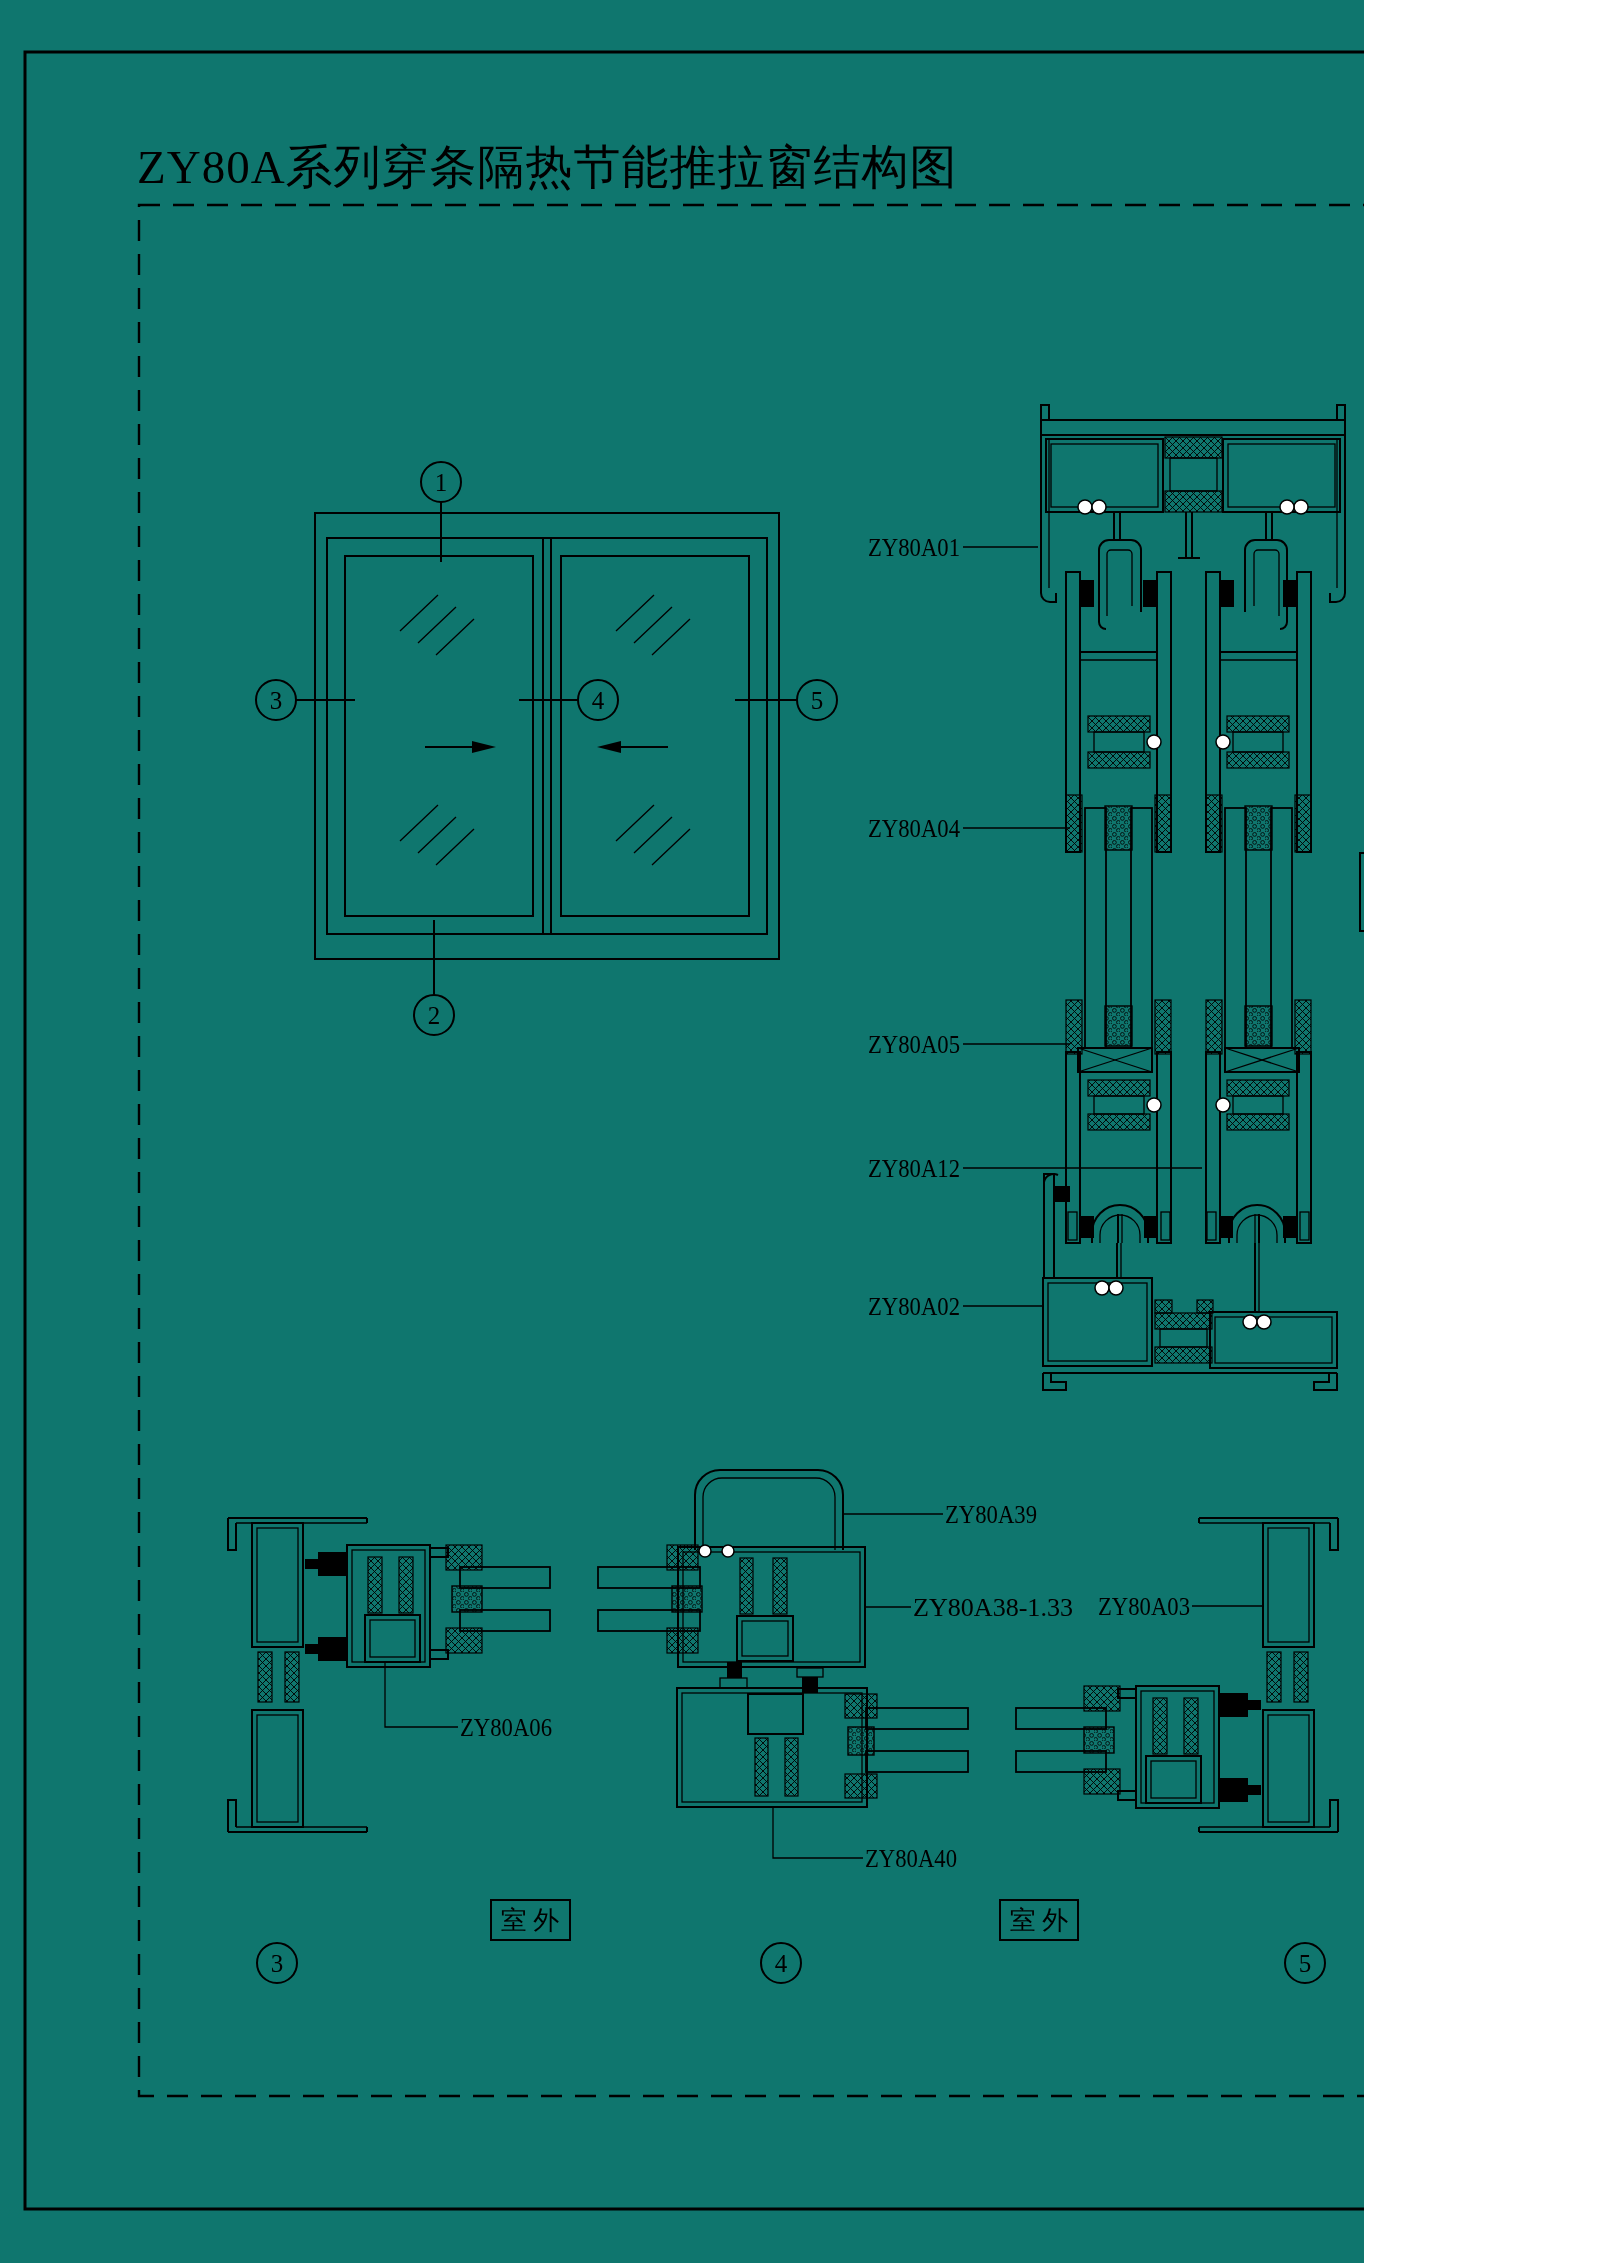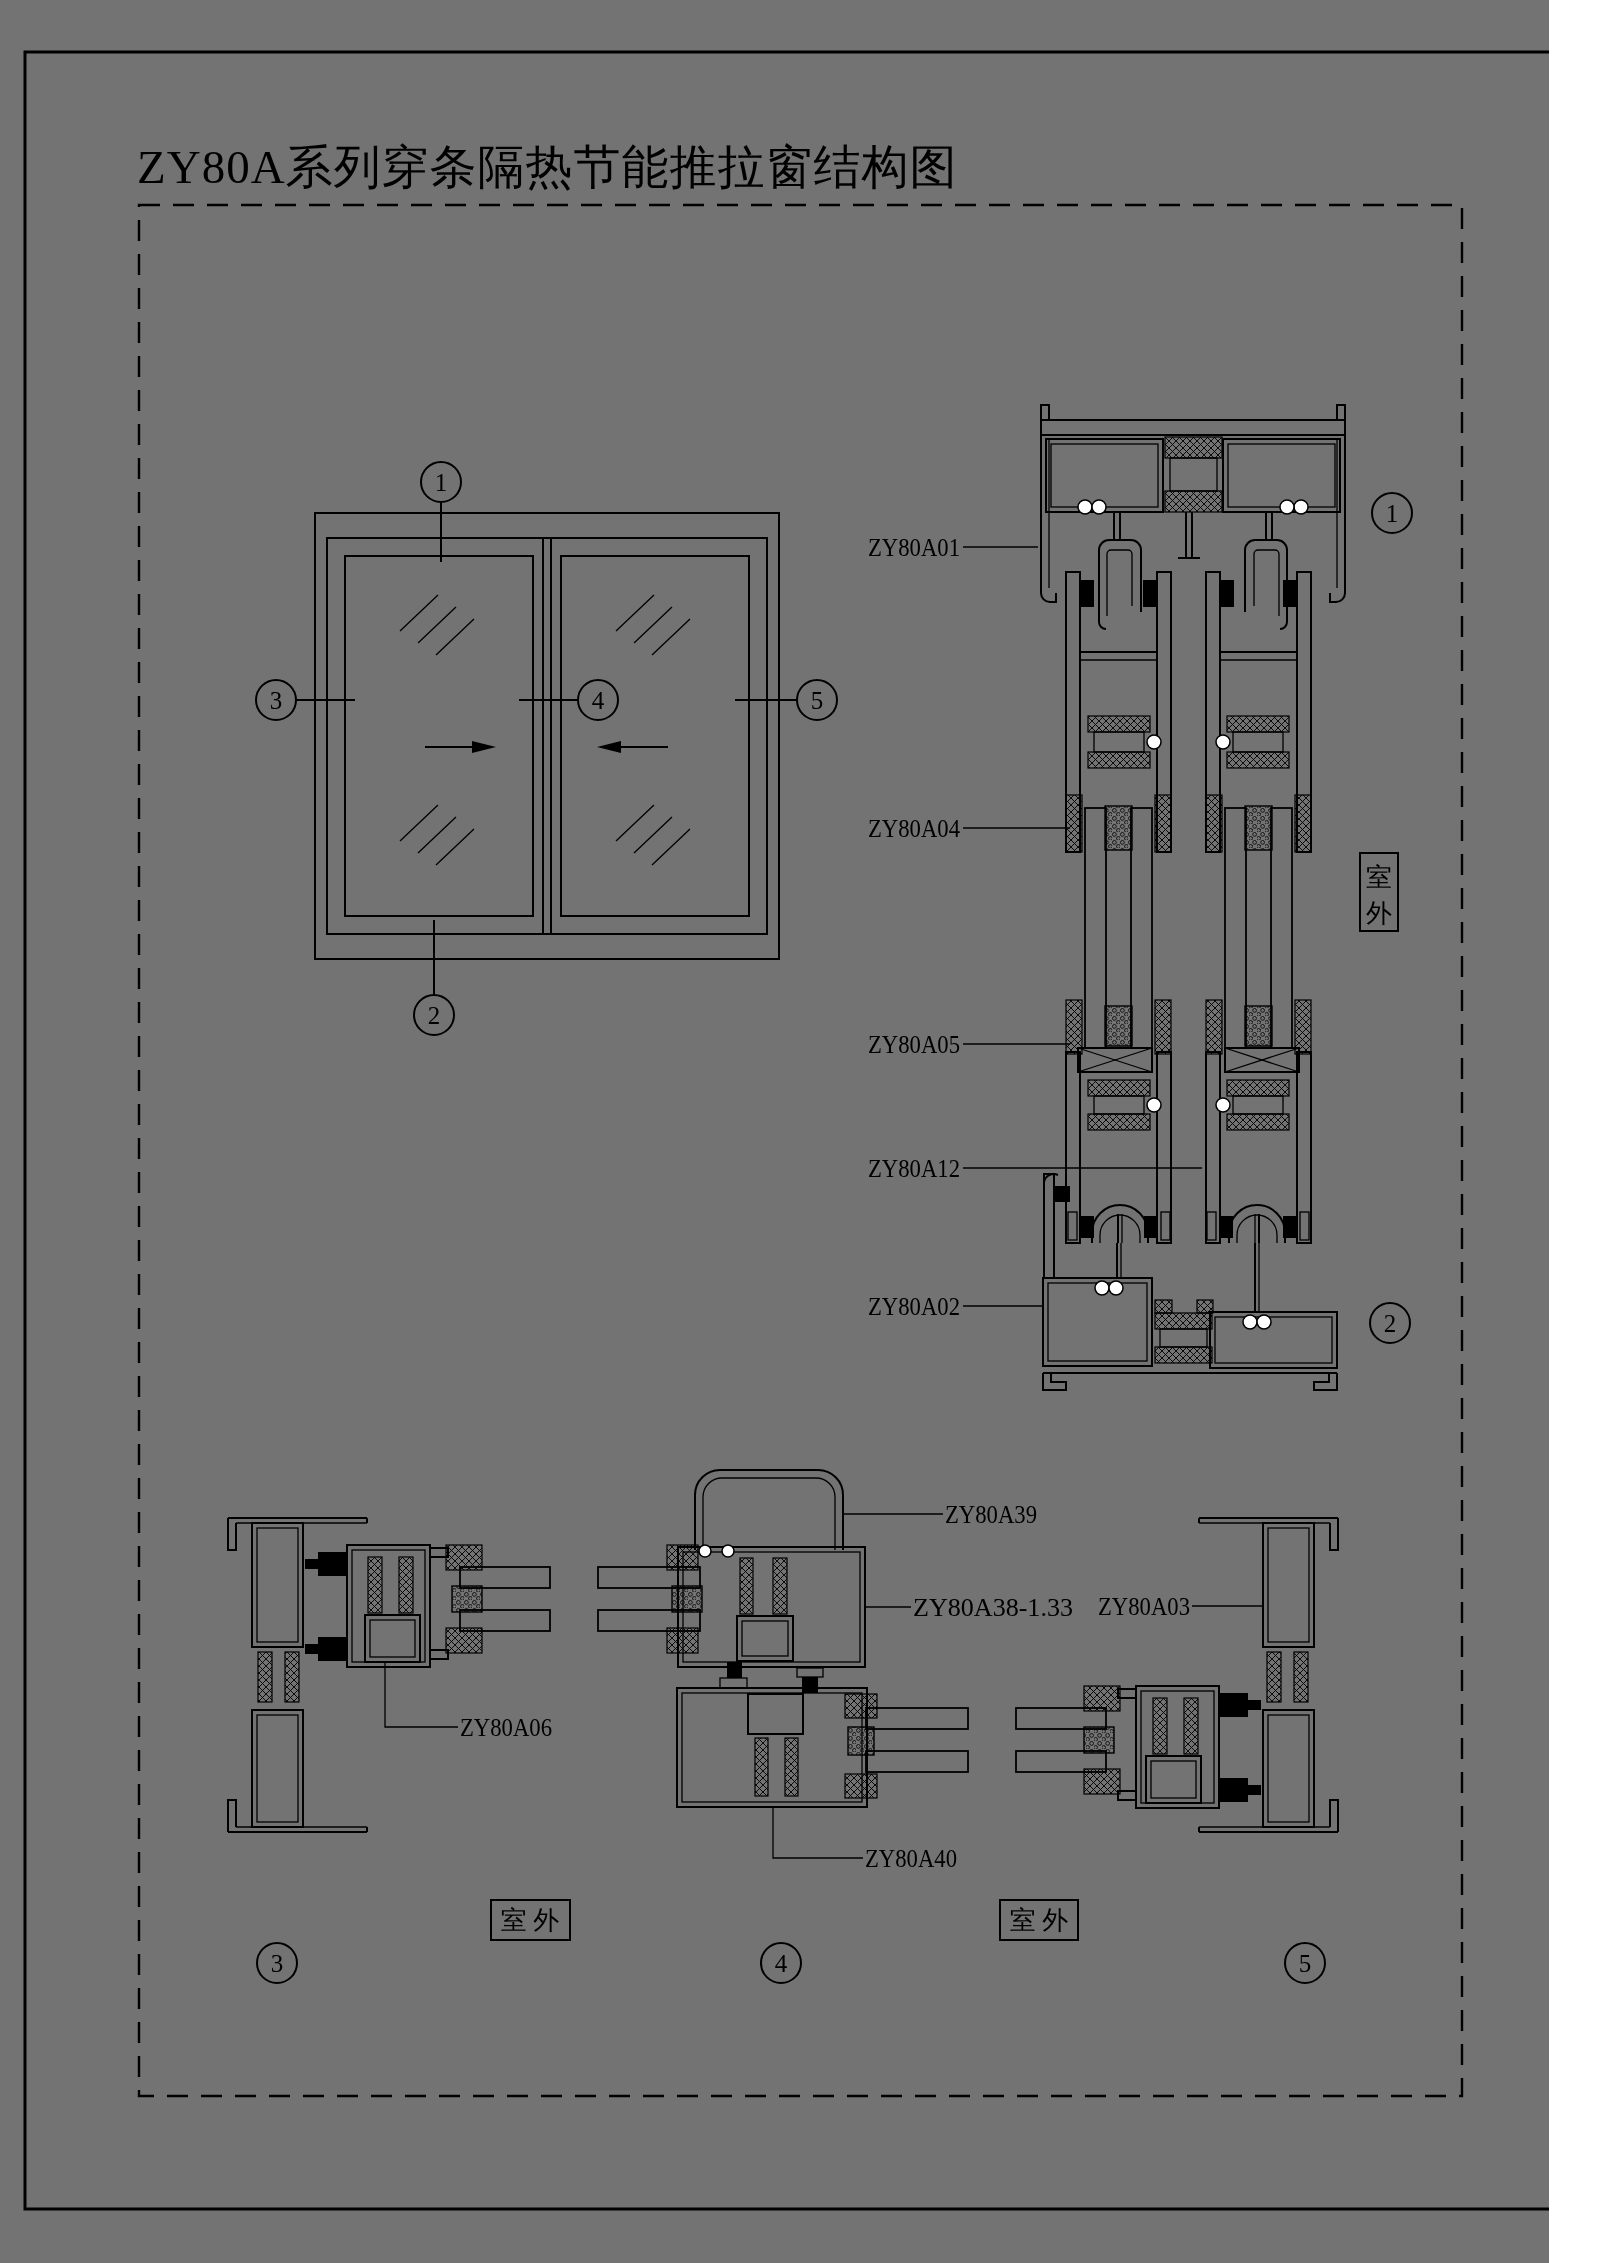--- a/index.html
+++ b/index.html
@@ -1,16 +1,16 @@
 <!DOCTYPE html>
 <html><head>
 <meta charset="utf-8">
 <style>
   html,body{margin:0;padding:0;background:#fff}
-  #page{position:relative;width:1549px;height:2263px;background:#737373;overflow:hidden}
+  #page{position:relative;width:1364px;height:2263px;background:#0f766e;overflow:hidden}
   svg{position:absolute;left:0;top:0}
   .s2{fill:none;stroke:#000;stroke-width:2}
   .s1{fill:none;stroke:#000;stroke-width:1.3}
   .s3{fill:none;stroke:#000;stroke-width:3}
   .p {fill:none;stroke:#000;stroke-width:1.8}
   .blk{fill:#000;stroke:none}
   .wh{fill:#fff;stroke:#000;stroke-width:1.5}
   .xh{fill:url(#xh);stroke:#000;stroke-width:1.2}
   .hc{fill:url(#hc);stroke:#000;stroke-width:1.4}
   text{font-family:"Liberation Serif","DejaVu Serif",serif;fill:#000}

